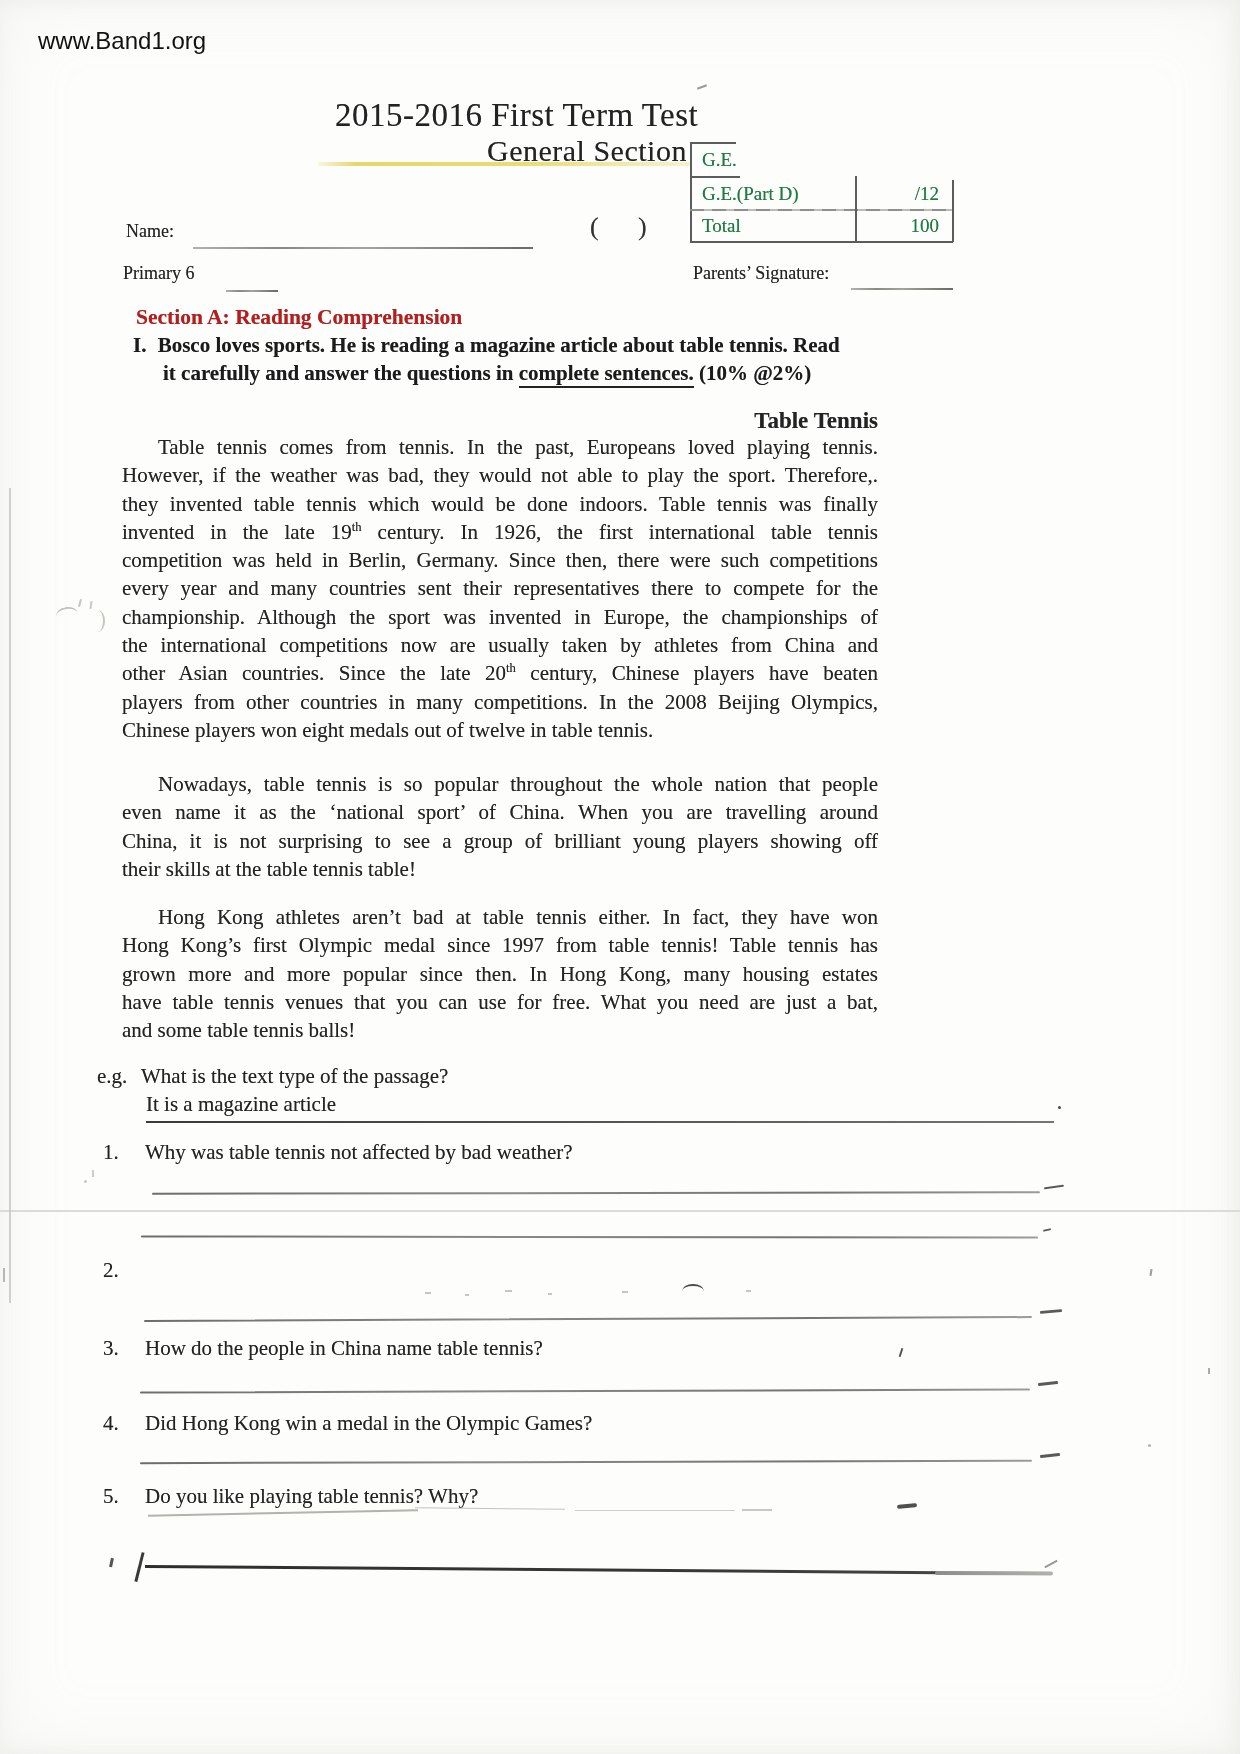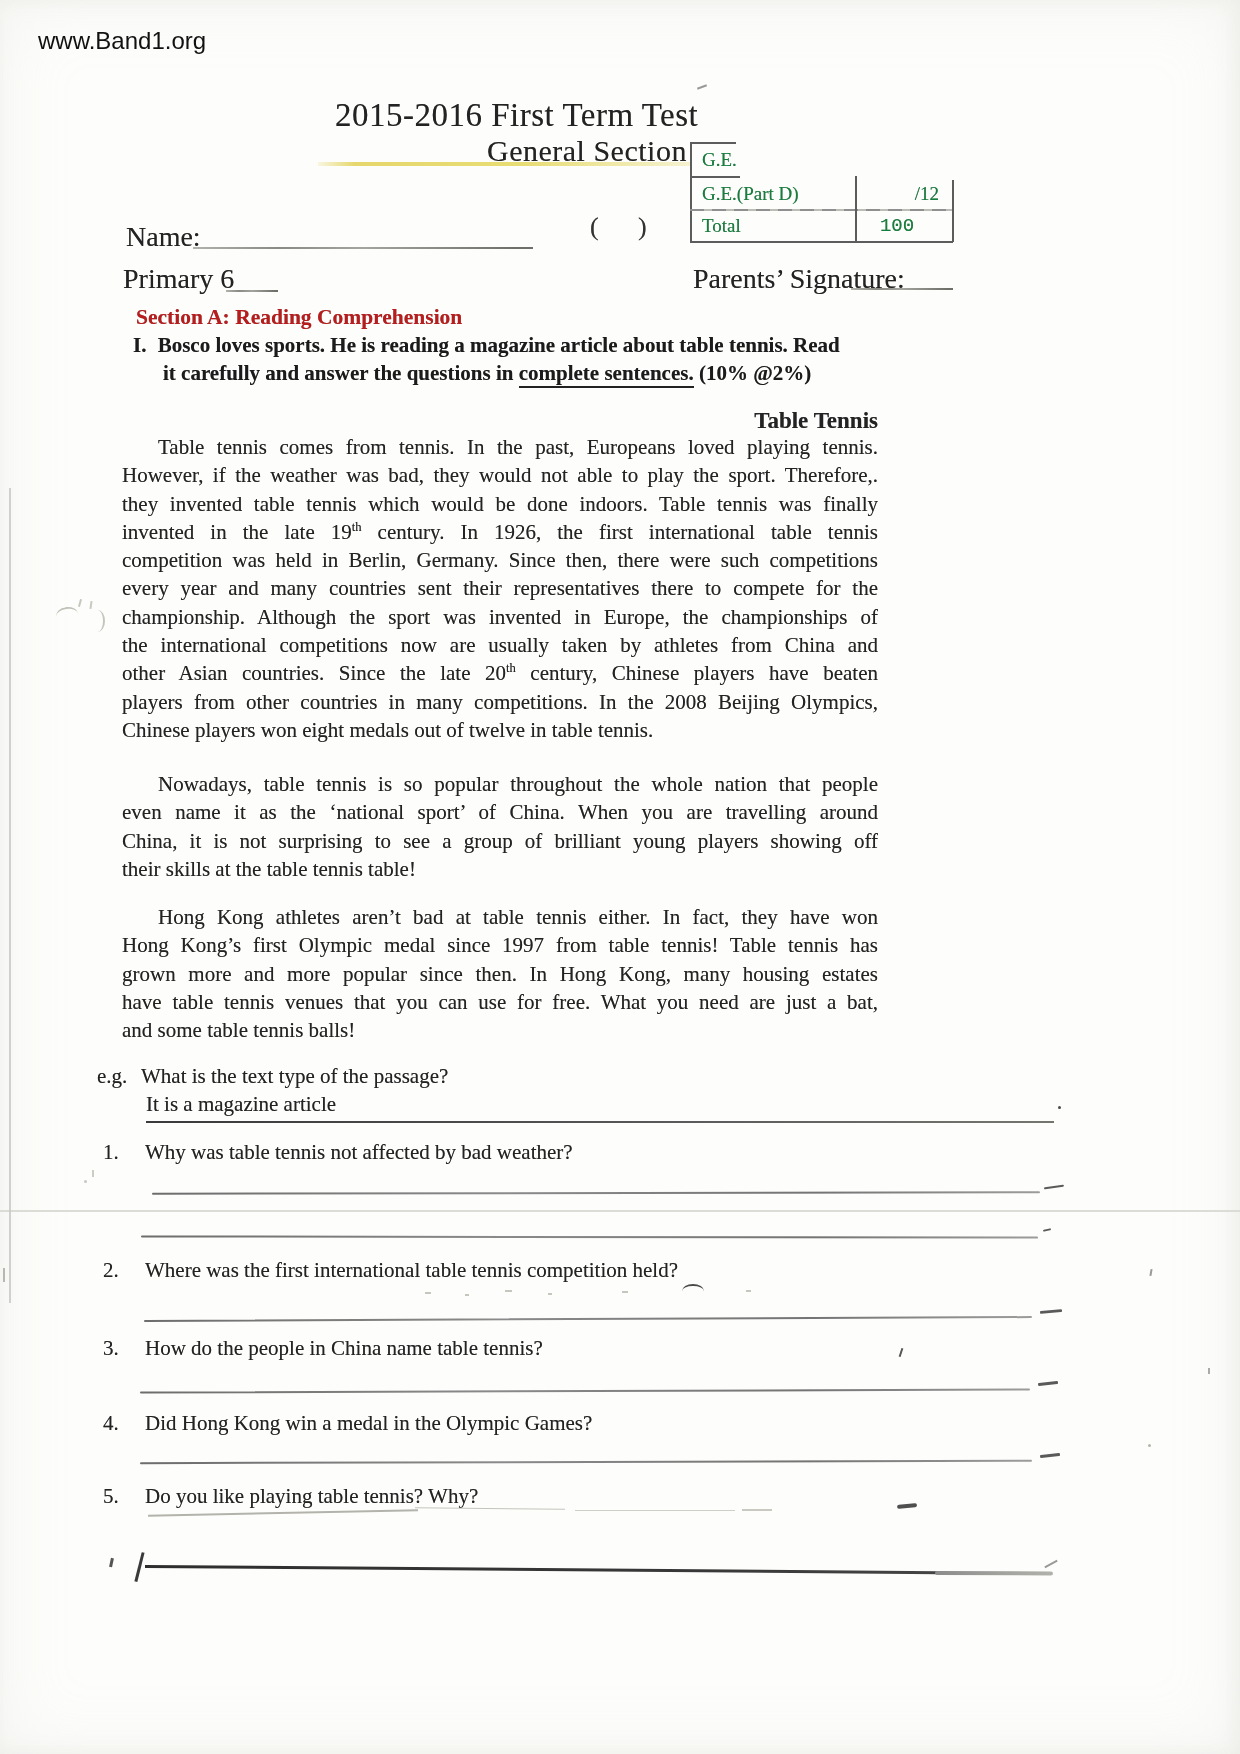--- a/index.html
+++ b/index.html
@@ -13,21 +13,21 @@
   }
   .abs{position:absolute;}
   .ink{text-shadow:0 0 .5px rgba(70,70,70,.55);}
   .watermark{font-family:Liberation Sans, sans-serif;font-size:24px;color:#111;}
   .title1{font-size:33px;letter-spacing:.5px;}
   .title2{font-size:30px;letter-spacing:.5px;}
   .hl-yellow{height:3.5px;background:linear-gradient(to right,rgba(224,206,72,.15),rgba(224,206,72,.8) 10%,rgba(228,214,92,.85) 55%,rgba(232,222,130,.35));}
   .tbl-line{background:#5c5c5c;}
   .tbl-line.fuzzy{background:repeating-linear-gradient(to right,#8f8f8f 0 14px,#bdbdb8 14px 22px);}
   .tbl-text{font-size:19px;color:#15803d;}
-  .lbl{font-size:28px;}
+  .lbl{font-size:18px;}
   .paren{font-size:26px;color:#333;}
   .underline{height:2px;background:linear-gradient(to right,#b2b2ad,#8a8a85 25%,#a4a49f 50%,#6f6f6a 95%);box-shadow:0 2px 1px -1px rgba(120,120,115,.35);}
   .sec-head{font-size:21.5px;font-weight:700;color:#b91c1c;}
   .task{font-size:21px;font-weight:700;color:#1b1b1b;}
   .task .u{border-bottom:2.2px solid #222;padding-bottom:1px;}
   .passage-title{font-size:23px;text-align:right;font-weight:bold;}
   .para{width:756px;font-size:21px;line-height:28.3px;}
   .pline{text-align:justify;text-align-last:justify;white-space:normal;}
   .pline.indent{text-indent:36px;}
   .pline.lastline{text-align-last:left;}
@@ -59,21 +59,21 @@
   <div class="abs tbl-line" style="left:690px;top:142px;width:46px;height:1.5px;"></div>
   <div class="abs tbl-line" style="left:690px;top:176px;width:50px;height:1.5px;"></div>
   <div class="abs tbl-line fuzzy" style="left:690px;top:209px;width:262px;height:2px;"></div>
   <div class="abs tbl-line" style="left:690px;top:241px;width:263px;height:1.8px;"></div>
   <div class="abs tbl-line" style="left:855px;top:176px;width:1.5px;height:66px;"></div>
   <div class="abs tbl-line" style="left:952px;top:180px;width:1.5px;height:62px;"></div>
   <div class="abs tbl-text ink" style="left:702px;top:149px;">G.E.</div>
   <div class="abs tbl-text ink" style="left:702px;top:183px;">G.E.(Part D)</div>
   <div class="abs tbl-text ink" style="left:855px;top:183px;width:84px;text-align:right;">/12</div>
   <div class="abs tbl-text ink" style="left:702px;top:215px;">Total</div>
-  <div class="abs tbl-text ink" style="left:855px;top:215px;width:84px;text-align:center;font-family:Liberation Mono, monospace;">100</div>
+  <div class="abs tbl-text ink" style="left:855px;top:215px;width:84px;text-align:right;">100</div>
 
   <div class="abs lbl ink" style="left:126px;top:221px;">Name:</div>
   <div class="abs underline" style="left:193px;top:247px;width:340px;"></div>
   <div class="abs paren ink" style="left:590px;top:212px;">(</div>
   <div class="abs paren ink" style="left:638px;top:212px;">)</div>
   <div class="abs lbl ink" style="left:123px;top:263px;">Primary 6</div>
   <div class="abs underline" style="left:226px;top:290px;width:52px;"></div>
   <div class="abs lbl ink" style="left:693px;top:263px;">Parents’ Signature:</div>
   <div class="abs underline" style="left:851px;top:288px;width:102px;"></div>
 
@@ -129,21 +129,20 @@
   <div class="abs ansline" style="left:152px;top:1192px;width:888px;transform:rotate(-.1deg);"></div>
   <div class="abs dash" style="left:1044px;top:1186px;width:20px;height:2.2px;transform:rotate(-8deg);"></div>
 
   <div class="abs seam" style="left:0;top:1210px;width:1240px;height:2px;"></div>
 
   <div class="abs ansline" style="left:141px;top:1236px;width:897px;transform:rotate(.08deg);"></div>
   <div class="abs dash" style="left:1043px;top:1229px;width:8px;height:2.2px;transform:rotate(-12deg);"></div>
 
   <div class="abs qrow ink" style="left:103px;top:1258px;width:960px;">
     <span class="qnum">2.</span>
-    <span>Where was the first international table tennis competition held?</span>
   </div>
   <div class="abs mark" style="left:425px;top:1292px;width:6px;height:2px;"></div>
   <div class="abs mark" style="left:465px;top:1294px;width:4px;height:2px;"></div>
   <div class="abs mark" style="left:505px;top:1290px;width:7px;height:2px;"></div>
   <div class="abs mark" style="left:548px;top:1293px;width:4px;height:2px;"></div>
   <div class="abs mark" style="left:622px;top:1291px;width:6px;height:2px;"></div>
   <div class="abs" style="left:682px;top:1284px;width:22px;height:12px;border-top:2.5px solid #4a4a4a;border-radius:50% 50% 0 0;"></div>
   <div class="abs mark" style="left:746px;top:1290px;width:5px;height:2px;"></div>
   <div class="abs ansline" style="left:144px;top:1318px;width:888px;transform:rotate(-.25deg);"></div>
   <div class="abs dash" style="left:1040px;top:1310px;width:22px;height:2.5px;transform:rotate(-5deg);"></div>

